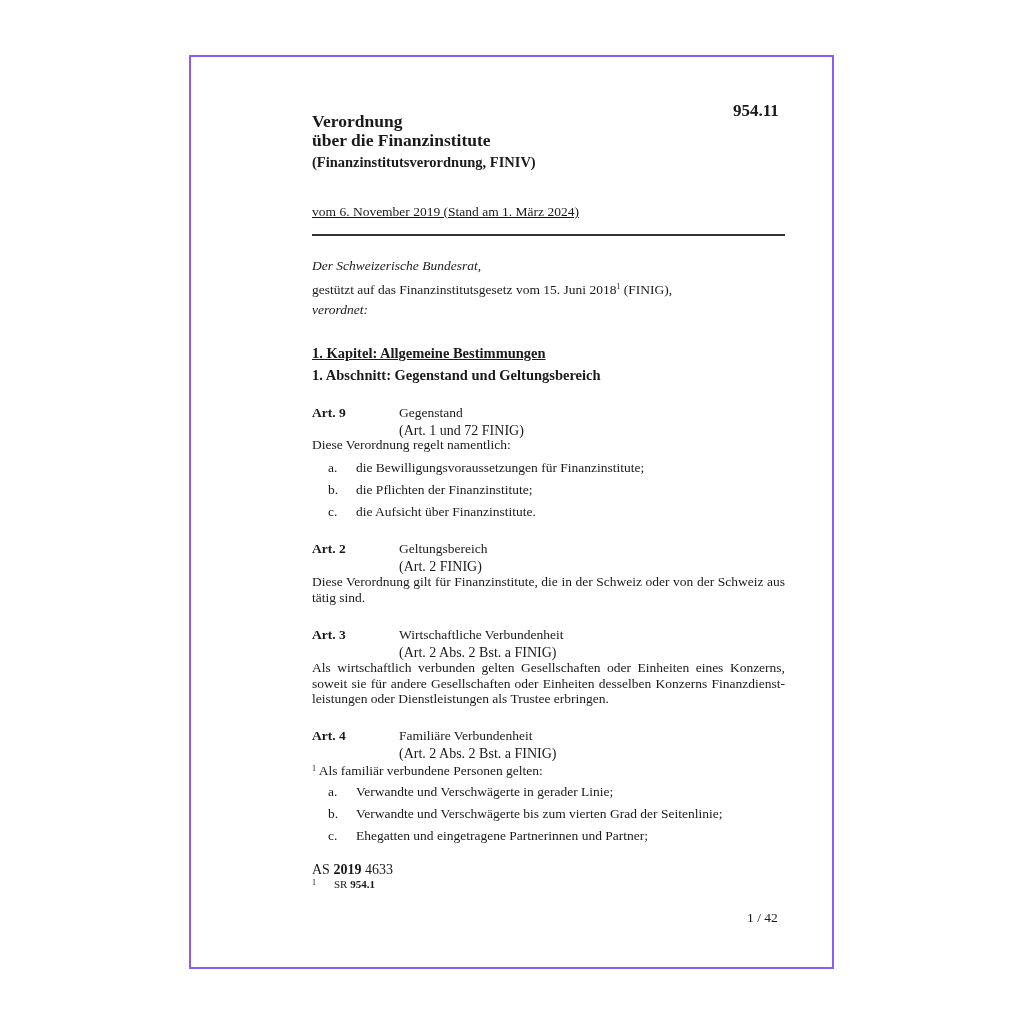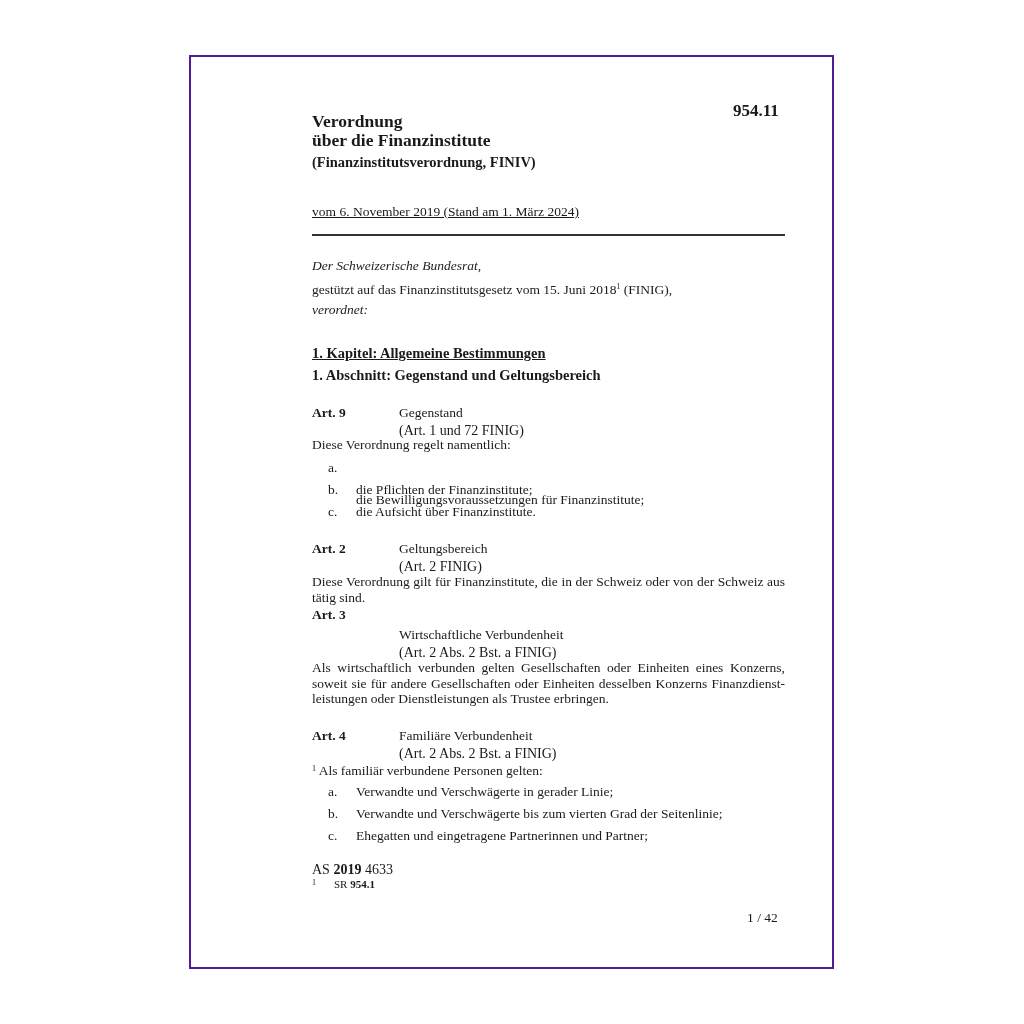--- a/index.html
+++ b/index.html
@@ -14,21 +14,21 @@
       overflow: hidden;
       font-family: "Liberation Serif", "DejaVu Serif", serif;
       color: #1a1a1a;
     }
     .page {
       position: absolute;
       left: 189px;
       top: 55px;
       width: 641px;
       height: 910px;
-      border: 2px solid #4c1d95;
+      border: 2px solid #8b5cf6;
       background: #ffffff;
     }
     .abs { position: absolute; white-space: nowrap; }
 
     .sr-number {
       left: 542px; top: 44px;
       font-size: 17px; font-weight: bold;
     }
     .title {
       left: 121px; top: 55px;
@@ -125,36 +125,36 @@
 
   <div class="abs chapter" style="top:288px;text-decoration:underline;">1. Kapitel: Allgemeine Bestimmungen</div>
   <div class="abs chapter" style="top:310px;">1. Abschnitt: Gegenstand und Geltungsbereich</div>
 
   <div>
     <div class="abs art-num" style="top:348px;">Art. 9</div>
     <div class="abs art-title" style="top:348px;">Gegenstand</div>
     <div class="abs art-ref" style="top:366px;">(Art. 1 und 72 FINIG)</div>
     <div class="para single" style="top:380px;">Diese Verordnung regelt namentlich:</div>
     <div class="abs li-letter" style="top:403px;">a.</div>
-    <div class="abs li-text" style="top:403px;margin-top:32px;">die Bewilligungsvoraussetzungen für Finanzinstitute;</div>
+    <div class="abs li-text" style="top:403px;">die Bewilligungsvoraussetzungen für Finanzinstitute;</div>
     <div class="abs li-letter" style="top:425px;">b.</div>
     <div class="abs li-text" style="top:425px;">die Pflichten der Finanzinstitute;</div>
     <div class="abs li-letter" style="top:447px;">c.</div>
     <div class="abs li-text" style="top:447px;">die Aufsicht über Finanzinstitute.</div>
   </div>
 
   <div>
     <div class="abs art-num" style="top:484px;">Art. 2</div>
     <div class="abs art-title" style="top:484px;">Geltungsbereich</div>
     <div class="abs art-ref" style="top:502px;">(Art. 2 FINIG)</div>
     <div class="para" style="top:517px;">Diese Verordnung gilt für Finanzinstitute, die in der Schweiz oder von der Schweiz aus tätig sind.</div>
   </div>
 
   <div>
-    <div class="abs art-num" style="top:550px;text-align:center;">Art. 3</div>
+    <div class="abs art-num" style="top:570px;text-align:center;">Art. 3</div>
     <div class="abs art-title" style="top:570px;">Wirtschaftliche Verbundenheit</div>
     <div class="abs art-ref" style="top:588px;">(Art. 2 Abs. 2 Bst. a FINIG)</div>
     <div class="para" style="top:603px;">Als wirtschaftlich verbunden gelten Gesellschaften oder Einheiten eines Konzerns, soweit sie für andere Gesellschaften oder Einheiten desselben Konzerns Finanzdienst-leistungen oder Dienstleistungen als Trustee erbringen.</div>
   </div>
 
   <div>
     <div class="abs art-num" style="top:671px;">Art. 4</div>
     <div class="abs art-title" style="top:671px;">Familiäre Verbundenheit</div>
     <div class="abs art-ref" style="top:689px;">(Art. 2 Abs. 2 Bst. a FINIG)</div>
     <div class="para single" style="top:704px;"><sup>1</sup><span> Als familiär verbundene Personen gelten:</span></div>

